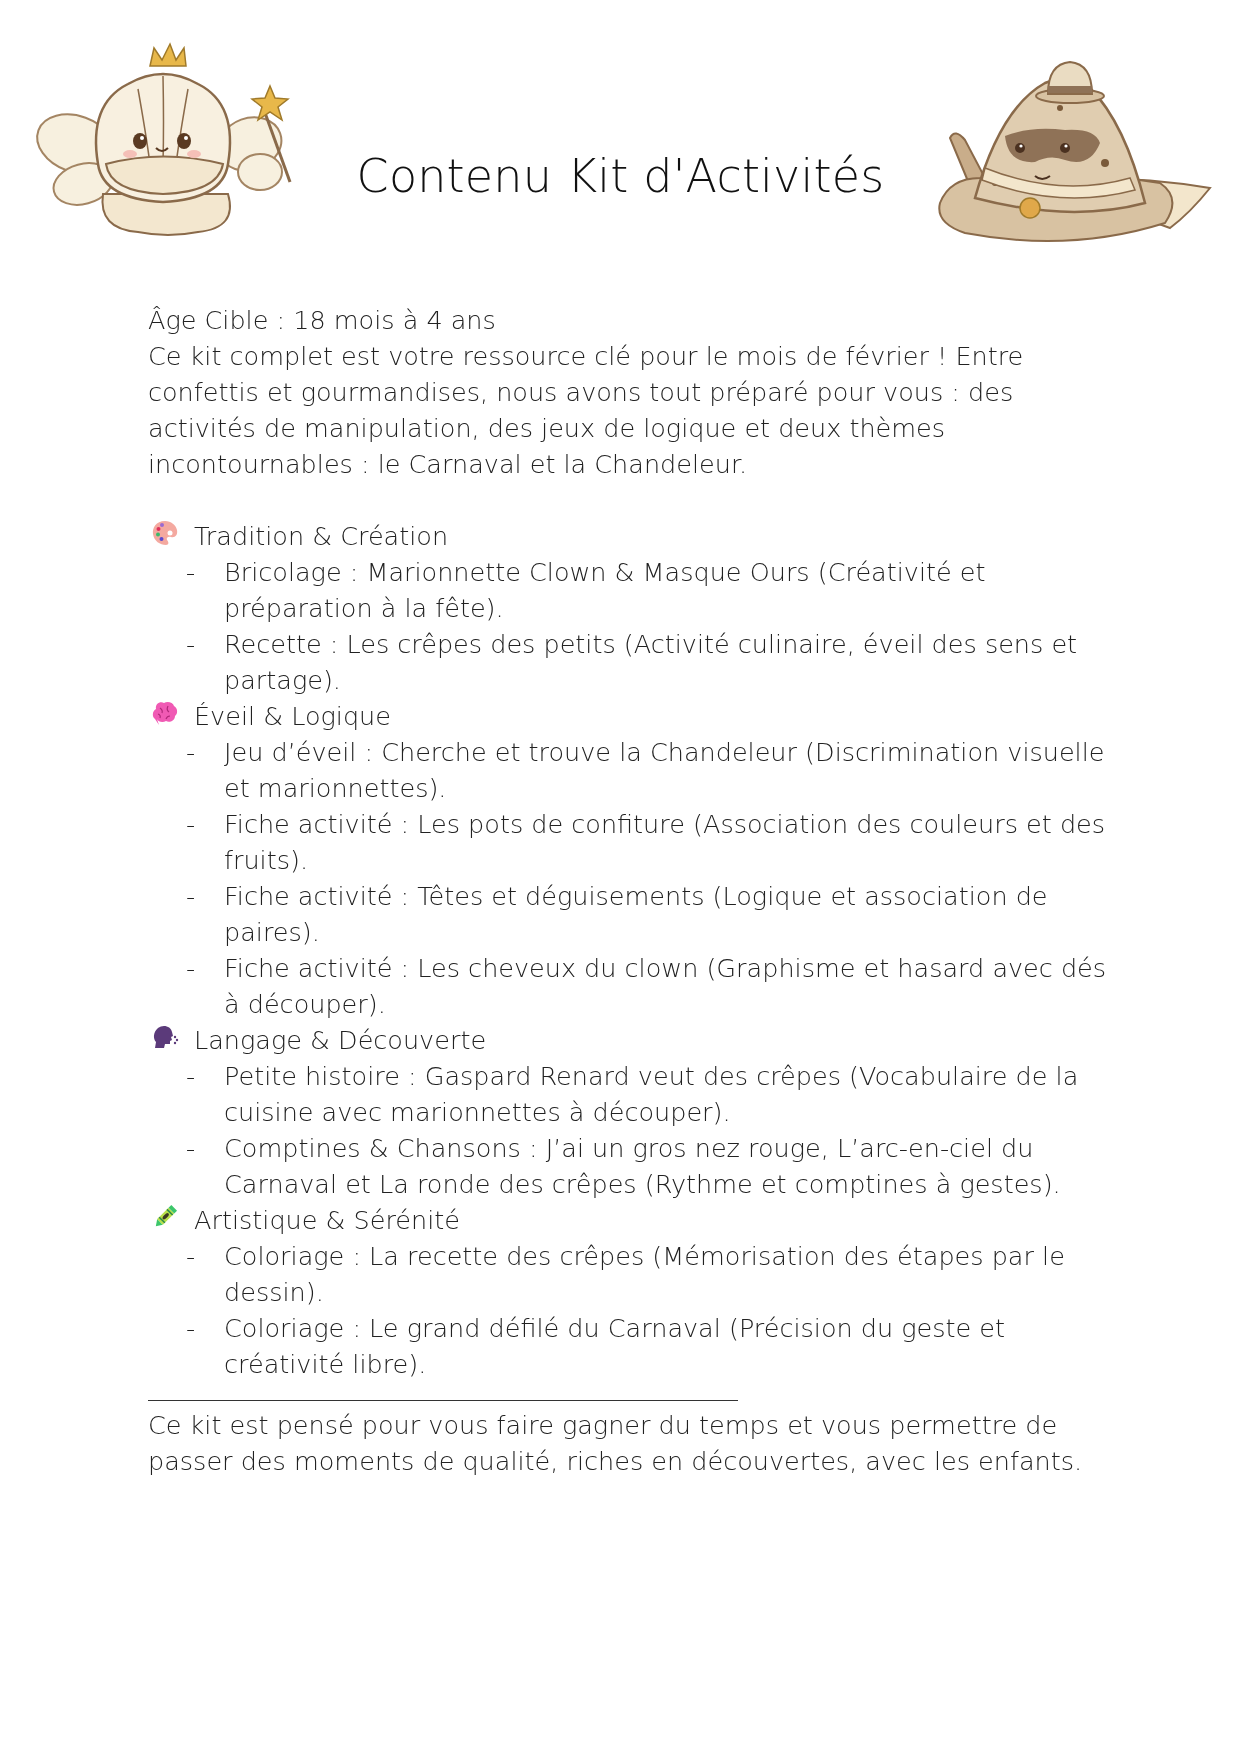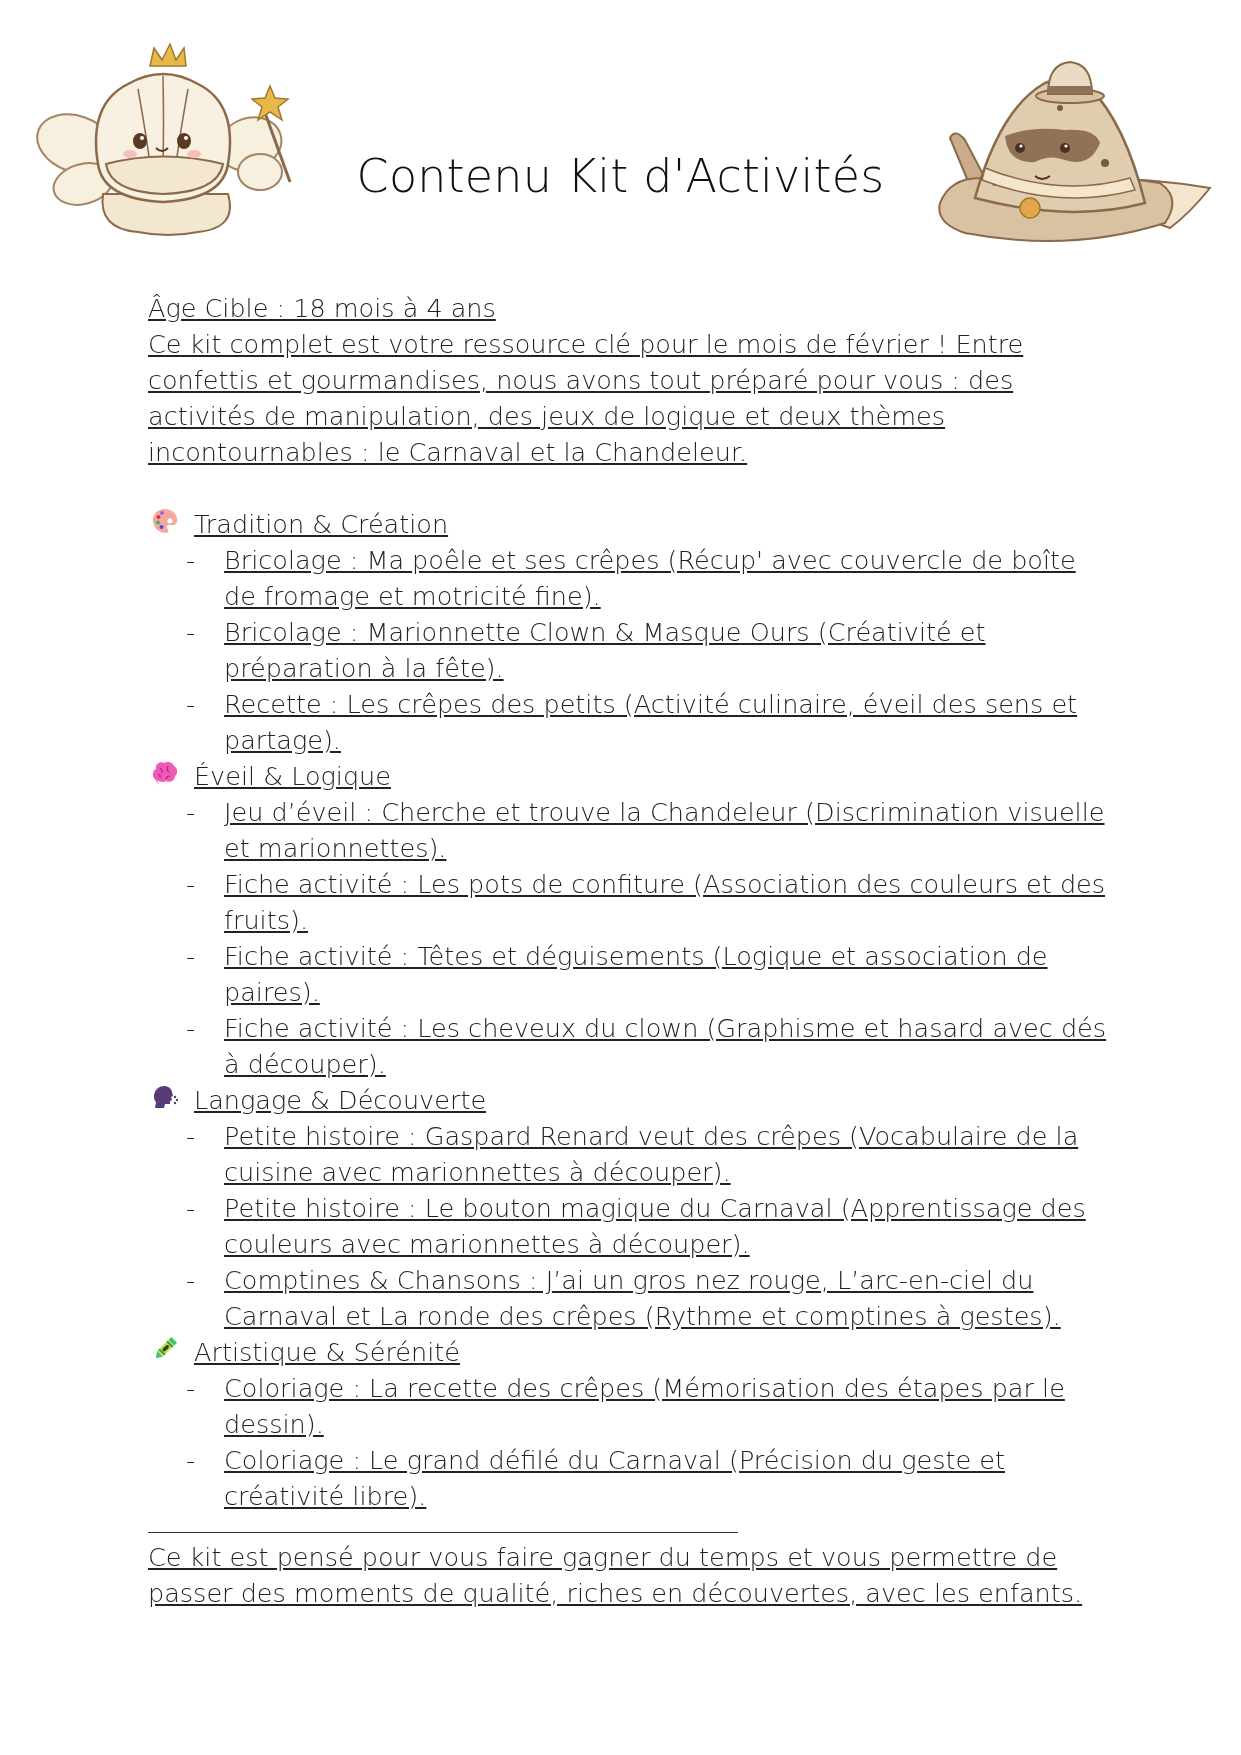--- a/index.html
+++ b/index.html
@@ -4,22 +4,22 @@
   <style>
     html, body { margin: 0; padding: 0; background: #ffffff; }
     body { width: 1241px; height: 1755px; position: relative; overflow: hidden;
            font-family: "DejaVu Sans", sans-serif; color: #1a1a1a; }
     .page { position: absolute; left: 0; top: 0; width: 1241px; height: 1655px; }
     .mascot { position: absolute; }
     .mascot-left { left: 28px; top: 14px; width: 270px; height: 230px; }
     .mascot-right { left: 920px; top: 28px; width: 300px; height: 225px; }
     .title { position: absolute; left: 0; width: 1241px; top: 118px; text-align: center;
              font-size: 46px; font-weight: 300; letter-spacing: 0.2px; color: #111; }
-    .content { position: absolute; left: 148px; top: 290px; width: 960px;
-               font-size: 25.5px; line-height: 36px; font-weight: 300; color: #222; text-decoration: underline; }
+    .content { position: absolute; left: 148px; top: 302px; width: 960px;
+               font-size: 25.5px; line-height: 36px; font-weight: 300; color: #222; }
     .content p { margin: 0; }
     .intro { margin-bottom: 36px !important; }
     .section-head { display: flex; align-items: flex-start; height: 36px; }
     .section-head .ico { width: 30px; height: 30px; margin-left: 2px; margin-right: 14px; flex: none; }
     .items { list-style: none; margin: 0; padding: 0; }
     .items li { position: relative; padding-left: 76px; }
     .items li .dash { position: absolute; left: 38px; top: 0; }
     .rule { width: 590px; border-bottom: 1.5px solid #333; margin-top: 12px; margin-bottom: 6px; height: 6px; }
   </style>
 </head>
@@ -98,21 +98,21 @@
           <path d="M15 3 C6 3 2 10 3 16 C4 23 10 27 16 27 C19 27 19 24 17 22 C16 20 18 18 21 19 C25 20 28 17 27 12 C26 7 21 3 15 3 Z" fill="#f4a9a0"></path>
           <circle cx="20" cy="15" r="2.5" fill="#fff"></circle>
           <circle cx="8.5" cy="11" r="2" fill="#e0305a"></circle>
           <circle cx="12" cy="7" r="2" fill="#9a6ad0"></circle>
           <circle cx="8" cy="16.5" r="2" fill="#3cb86a"></circle>
           <circle cx="11.5" cy="21" r="2" fill="#5a4ad0"></circle>
         </svg>
         <span>Tradition &amp; Création</span>
       </div>
       <ul class="items">
-        <li><span class="dash">-</span><span>Bricolage : Ma poêle et ses crêpes (Récup' avec couvercle de boîte de fromage et motricité fine).</span></li>
+        <li><span class="dash">-</span></li>
         <li><span class="dash">-</span><span>Bricolage : Marionnette Clown &amp; Masque Ours (Créativité et préparation à la fête).</span></li>
         <li><span class="dash">-</span><span>Recette : Les crêpes des petits (Activité culinaire, éveil des sens et partage).</span></li>
       </ul>
     </div>
 
     <div>
       <div class="section-head">
         <svg class="ico" viewBox="0 0 30 30">
           <path d="M6 11 C5 6 10 3 14 5 C17 3 23 4 24 8 C28 10 28 16 25 18 C25 23 19 25 16 23 C13 25 8 24 7 21 L9 27 L5 21 C2 19 2 13 6 11 Z" fill="#f05ab4"></path>
           <path d="M10 10 Q13 12 12 15 M18 8 Q16 12 19 14 M20 18 Q17 18 16 21 M8 16 Q11 17 10 20" fill="none" stroke="#b0287a" stroke-width="1.2"></path>
@@ -132,21 +132,21 @@
         <svg class="ico" viewBox="0 0 30 30">
           <path d="M5 26 L6 20 C3 17 3 10 8 6 C13 2 21 4 22 10 L23 14 L21 15 L22 18 L20 19 L20 22 L15 22 L14 26 Z" fill="#5b3a7a"></path>
           <circle cx="25" cy="15" r="1.2" fill="#5b3a7a"></circle>
           <circle cx="27" cy="18" r="1.2" fill="#5b3a7a"></circle>
           <circle cx="25" cy="21" r="1.2" fill="#5b3a7a"></circle>
         </svg>
         <span>Langage &amp; Découverte</span>
       </div>
       <ul class="items">
         <li><span class="dash">-</span><span>Petite histoire : Gaspard Renard veut des crêpes (Vocabulaire de la cuisine avec marionnettes à découper).</span></li>
-        <li><span class="dash">-</span><span>Petite histoire : Le bouton magique du Carnaval (Apprentissage des couleurs avec marionnettes à découper).</span></li>
+        <li><span class="dash">-</span></li>
         <li><span class="dash">-</span><span>Comptines &amp; Chansons : J’ai un gros nez rouge, L’arc-en-ciel du Carnaval et La ronde des crêpes (Rythme et comptines à gestes).</span></li>
       </ul>
     </div>
 
     <div>
       <div class="section-head">
         <svg class="ico" viewBox="0 0 30 30">
           <g transform="rotate(-45 15 15)">
             <polygon points="2,15 8,11 8,19" fill="#3cc66a"></polygon>
             <rect x="8" y="11" width="16" height="8" fill="#b8e04a"></rect>

